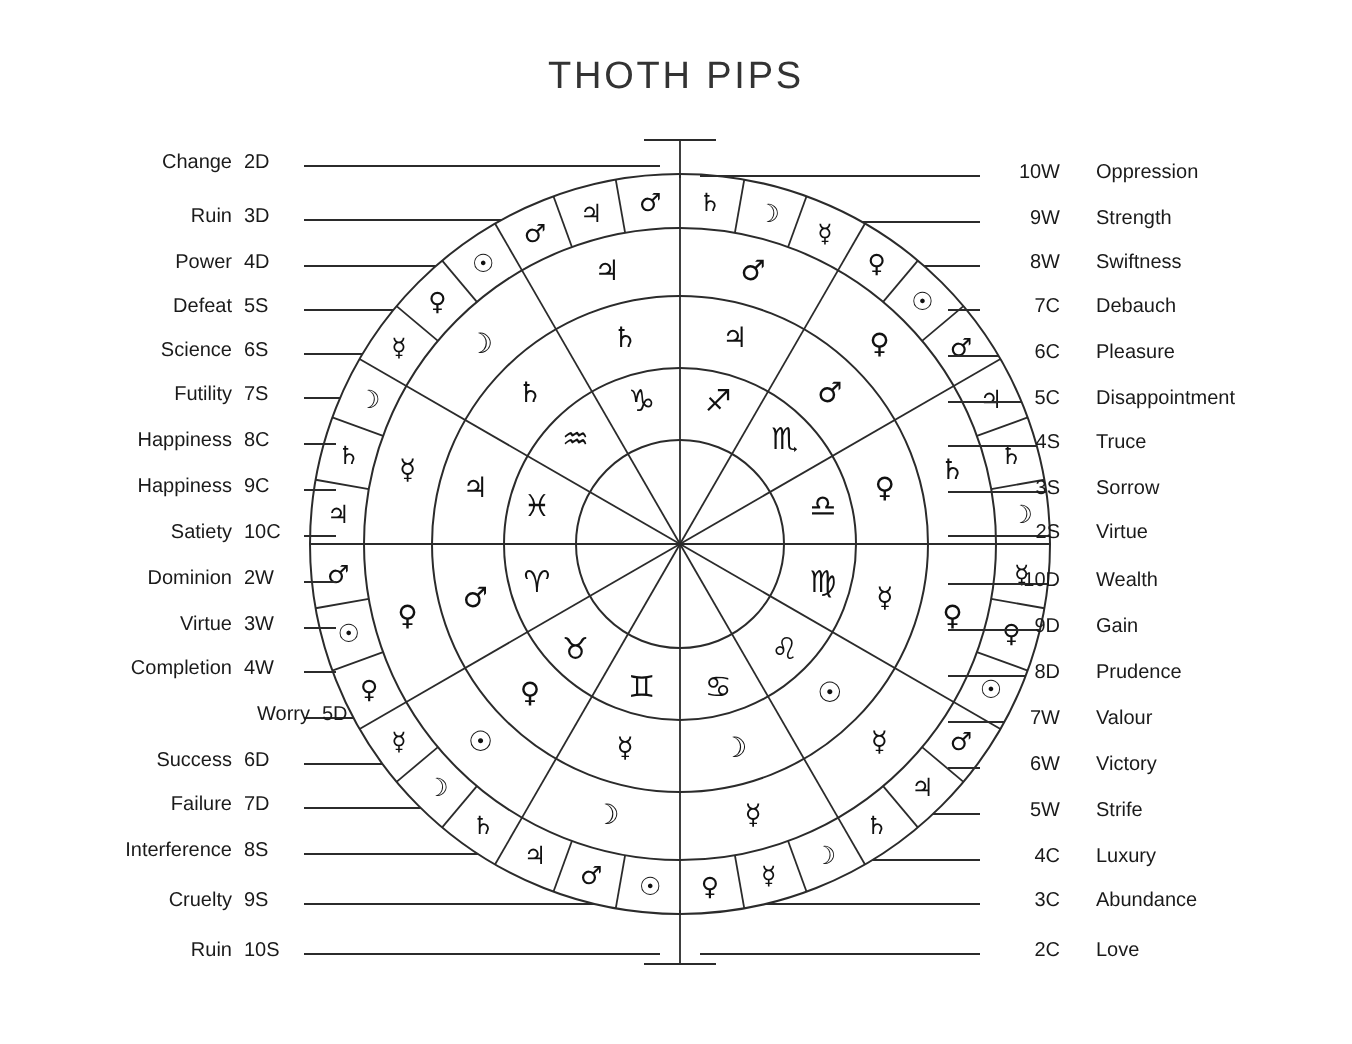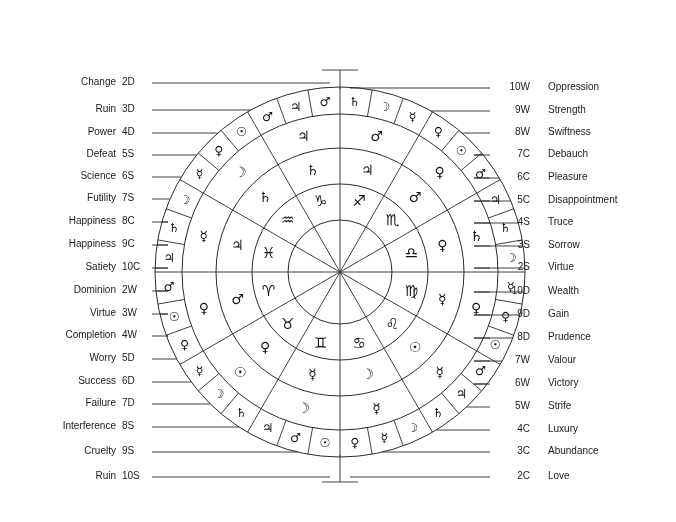--- a/index.html
+++ b/index.html
@@ -82,20 +82,21 @@
   .lbl-right .lbl-name {
     display: inline-block;
     margin-left: 18px;
   }
 </style>
 </head>
 <body>
 
 <div id="page">
 
+  <div id="page-title">THOTH PIPS</div>
 
   <svg id="wheel-svg" viewBox="0 0 676 522" preserveAspectRatio="none">
       <circle cx="340" cy="272" r="185" class="ring-line"></circle>
       <circle cx="340" cy="272" r="158" class="ring-line"></circle>
       <circle cx="340" cy="272" r="124" class="ring-line"></circle>
       <circle cx="340" cy="272" r="88" class="ring-line"></circle>
       <circle cx="340" cy="272" r="52" class="ring-line"></circle>
       <line x1="340" y1="114" x2="340" y2="87" class="sector-line"></line>
       <line x1="367.436412071375" y1="116.40037502407114" x2="372.1249128683821" y2="89.8105656927415" class="sector-line"></line>
       <line x1="394.0391826454557" y1="123.52856591582648" x2="403.2737265152487" y2="98.15686515460695" class="sector-line"></line>
@@ -264,21 +265,21 @@
       <div class="lbl lbl-left" style="top: 126px; left: 0px; width: 152px;"><span class="lbl-name">Power</span><span class="lbl-code">4D</span></div>
       <div class="lbl lbl-left" style="top: 148px; left: 0px; width: 152px;"><span class="lbl-name">Defeat</span><span class="lbl-code">5S</span></div>
       <div class="lbl lbl-left" style="top: 170px; left: 0px; width: 152px;"><span class="lbl-name">Science</span><span class="lbl-code">6S</span></div>
       <div class="lbl lbl-left" style="top: 192px; left: 0px; width: 152px;"><span class="lbl-name">Futility</span><span class="lbl-code">7S</span></div>
       <div class="lbl lbl-left" style="top: 215px; left: 0px; width: 152px;"><span class="lbl-name">Happiness</span><span class="lbl-code">8C</span></div>
       <div class="lbl lbl-left" style="top: 238px; left: 0px; width: 152px;"><span class="lbl-name">Happiness</span><span class="lbl-code">9C</span></div>
       <div class="lbl lbl-left" style="top: 261px; left: 0px; width: 152px;"><span class="lbl-name">Satiety</span><span class="lbl-code">10C</span></div>
       <div class="lbl lbl-left" style="top: 284px; left: 0px; width: 152px;"><span class="lbl-name">Dominion</span><span class="lbl-code">2W</span></div>
       <div class="lbl lbl-left" style="top: 307px; left: 0px; width: 152px;"><span class="lbl-name">Virtue</span><span class="lbl-code">3W</span></div>
       <div class="lbl lbl-left" style="top: 329px; left: 0px; width: 152px;"><span class="lbl-name">Completion</span><span class="lbl-code">4W</span></div>
-      <div class="lbl lbl-left" style="top: 352px; left: 0px; width: 152px;"><span class="lbl-name">Worry</span><span class="lbl-code">5D</span></div>
+      <div class="lbl lbl-left" style="top: 352px; left: 0px; width: 152px; padding-left: 39px;"><span class="lbl-name">Worry</span><span class="lbl-code">5D</span></div>
       <div class="lbl lbl-left" style="top: 375px; left: 0px; width: 152px;"><span class="lbl-name">Success</span><span class="lbl-code">6D</span></div>
       <div class="lbl lbl-left" style="top: 397px; left: 0px; width: 152px;"><span class="lbl-name">Failure</span><span class="lbl-code">7D</span></div>
       <div class="lbl lbl-left" style="top: 420px; left: 0px; width: 152px;"><span class="lbl-name">Interference</span><span class="lbl-code">8S</span></div>
       <div class="lbl lbl-left" style="top: 445px; left: 0px; width: 152px;"><span class="lbl-name">Cruelty</span><span class="lbl-code">9S</span></div>
       <div class="lbl lbl-left" style="top: 470px; left: 0px; width: 152px;"><span class="lbl-name">Ruin</span><span class="lbl-code">10S</span></div>
     </div>
   <div id="labels-right">
       <div class="lbl lbl-right" style="top: 81px; left: 500px;"><span class="lbl-code">10W</span><span class="lbl-name">Oppression</span></div>
       <div class="lbl lbl-right" style="top: 104px; left: 500px;"><span class="lbl-code">9W</span><span class="lbl-name">Strength</span></div>
       <div class="lbl lbl-right" style="top: 126px; left: 500px;"><span class="lbl-code">8W</span><span class="lbl-name">Swiftness</span></div>

